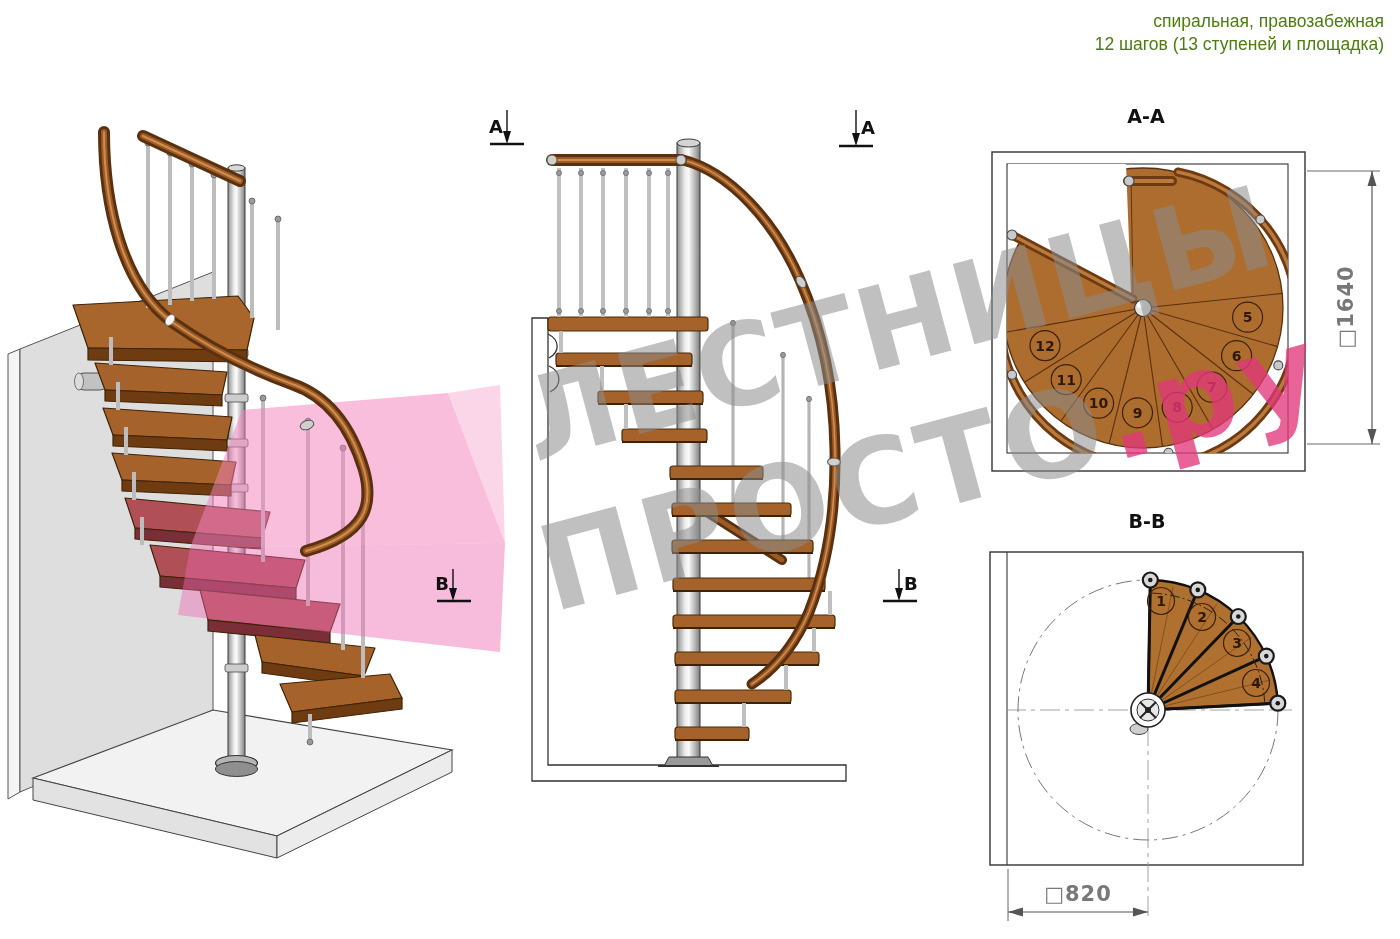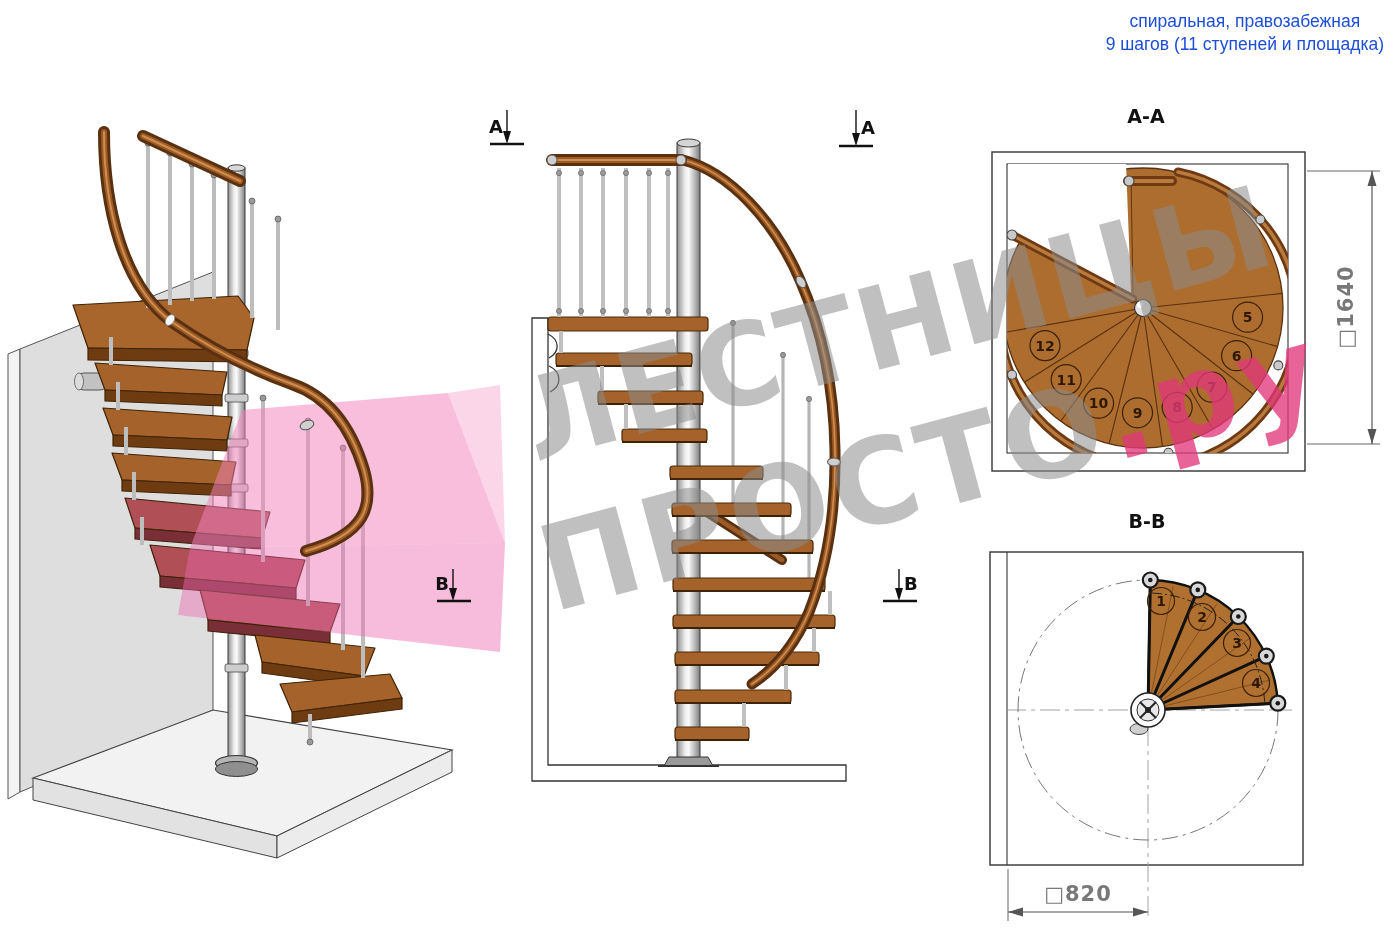--- a/index.html
+++ b/index.html
@@ -1,37 +1,37 @@
 <!DOCTYPE html>
 <html><head>
 <meta charset="utf-8">
 <style>
   html,body{margin:0;padding:0;background:#fff;}
   .stage{position:relative;width:1400px;height:939px;background:#fff;overflow:hidden;
          font-family:"Liberation Sans", sans-serif;}
-  .hdr{position:absolute;top:10px;right:16px;text-align:center;font-size:17.5px;
-       line-height:23px;color:#1d4ed8;}
+  .hdr{position:absolute;top:10px;right:16px;text-align:right;font-size:17.5px;
+       line-height:23px;color:#4d7c0f;}
   .hdr span{display:block;}
   svg{position:absolute;left:0;top:0;}
   svg text{font-family:"DejaVu Sans","Liberation Sans",sans-serif;}
   .ptitle{font-size:19px;font-weight:600;fill:#111;}
   .dim{font-size:21px;font-weight:bold;fill:#787878;letter-spacing:1px;}
   .stepnum{font-size:14px;font-weight:600;fill:#2e1804;}
   .mletter{font-size:18px;font-weight:bold;fill:#111;}
   .wm1{font-size:114px;font-weight:bold;letter-spacing:3px;}
   .wm2{font-size:118px;font-weight:bold;letter-spacing:5px;}
 </style>
 </head>
 <body>
 
 <div class="stage">
 
   <div class="hdr">
     <span>спиральная, правозабежная</span>
-    <span>9 шагов (11 ступеней и площадка)</span>
+    <span>12 шагов (13 ступеней и площадка)</span>
   </div>
 
   <svg width="1400" height="939" viewBox="0 0 1400 939">
     <defs>
       <linearGradient id="poleG" x1="0" y1="0" x2="1" y2="0">
         <stop offset="0" stop-color="#8f8f8f"></stop>
           <stop offset="0.35" stop-color="#ececec"></stop>
         <stop offset="0.5" stop-color="#fafafa"></stop>
           <stop offset="0.8" stop-color="#b2b2b2"></stop>
         <stop offset="1" stop-color="#7d7d7d"></stop>

